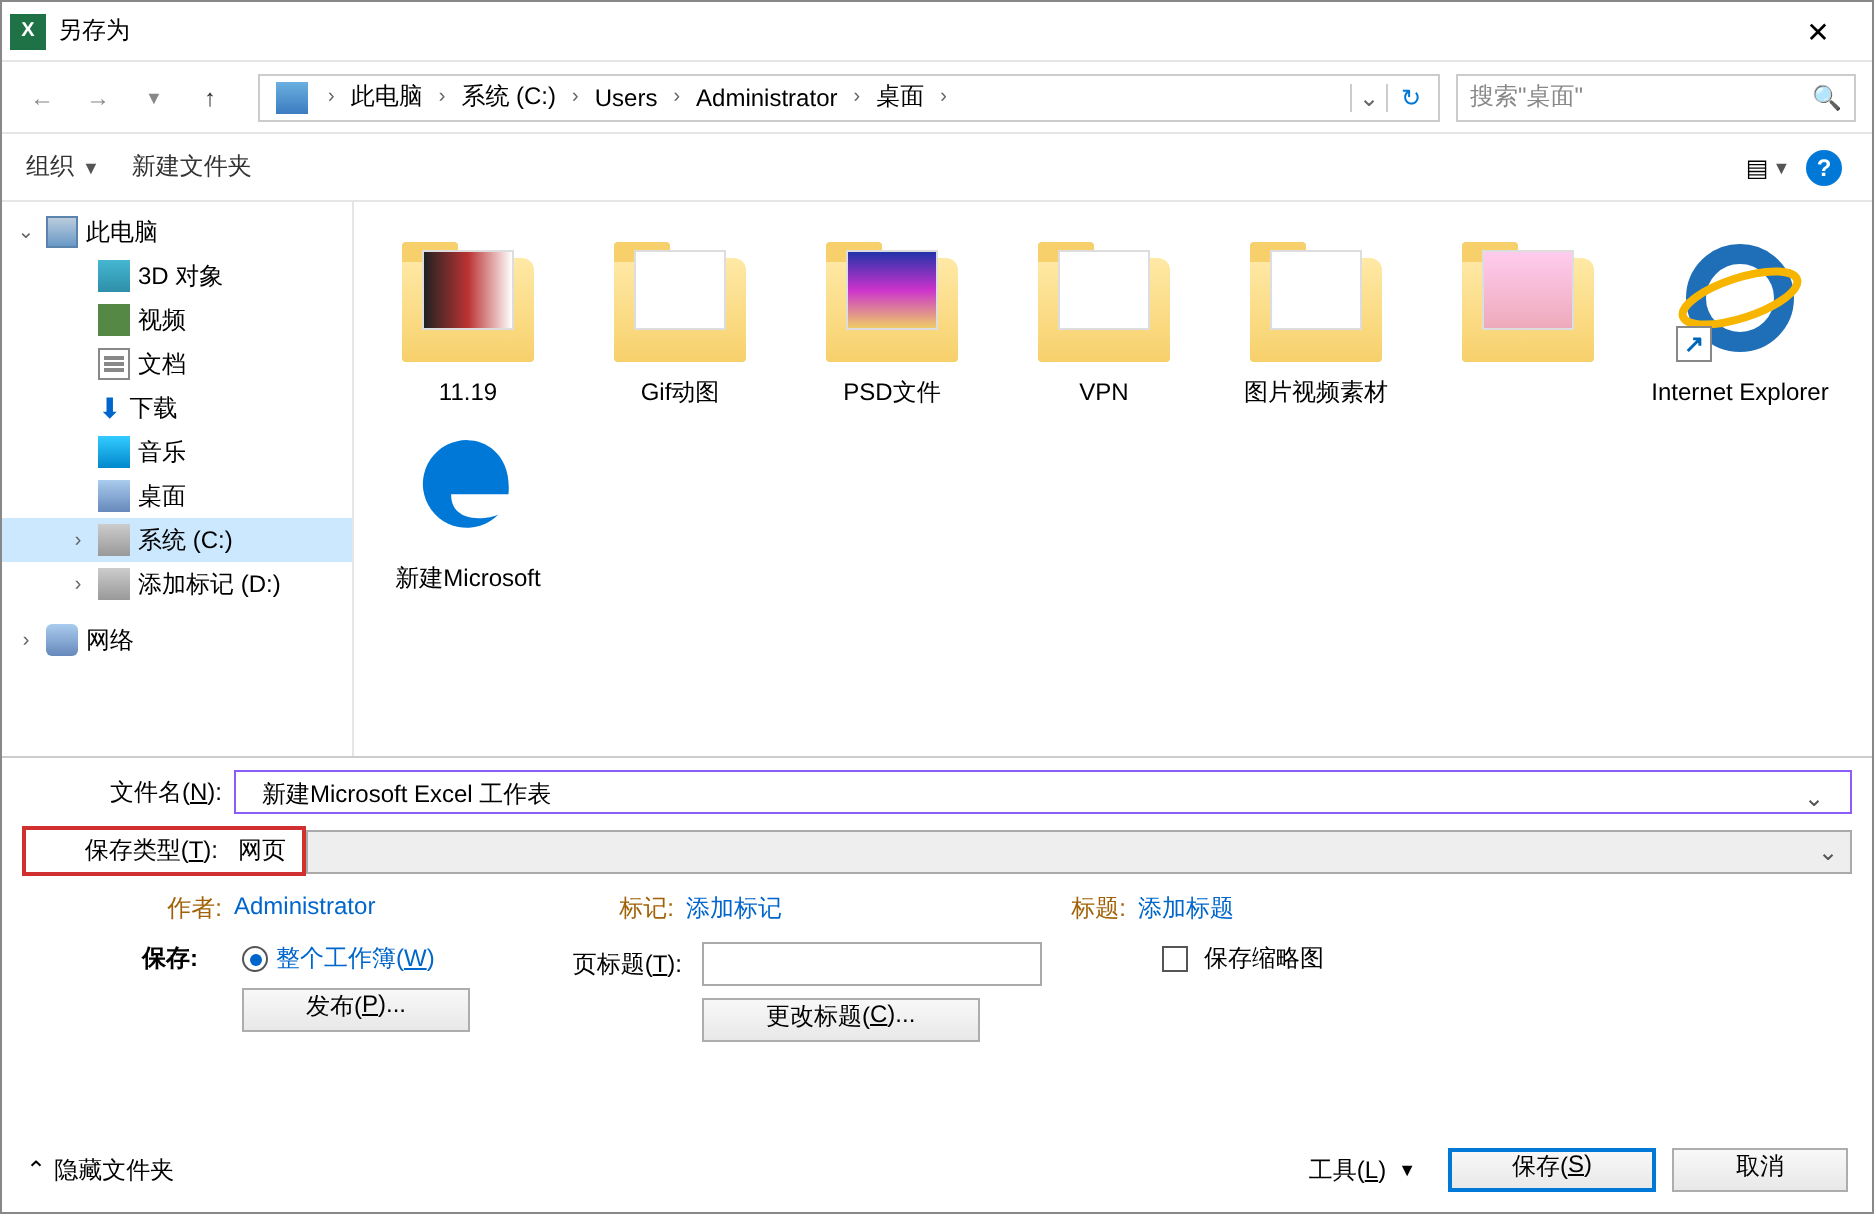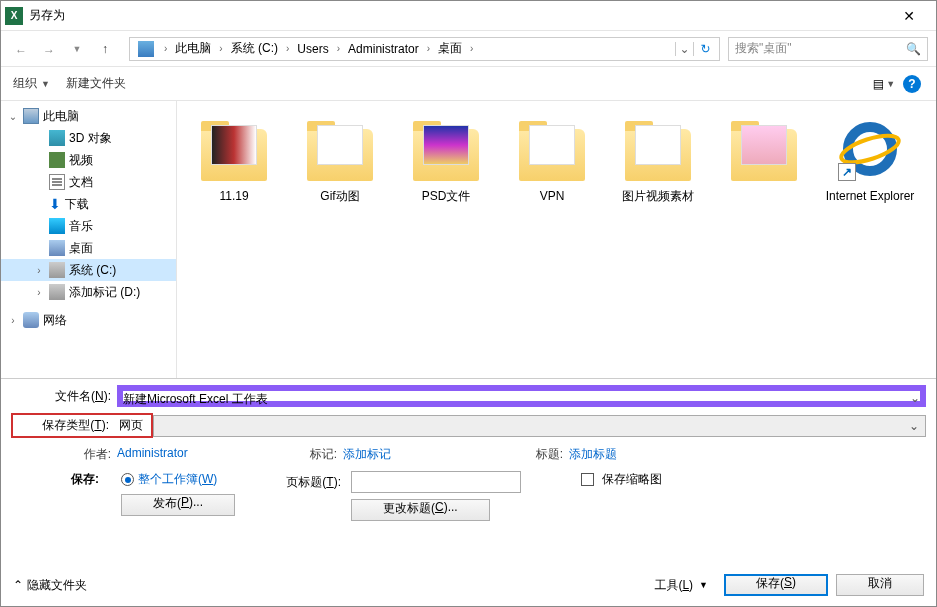--- a/index.html
+++ b/index.html
@@ -50,29 +50,29 @@
 .folder-ic::before{content:"";position:absolute;top:-8px;left:0;width:28px;height:10px;background:#f7d06b;border-radius:2px 2px 0 0;}
 .folder-ic .inner{position:absolute;top:-4px;left:10px;width:46px;height:40px;background:#fff;border:1px solid #ddd;}
 .edge-ic svg{width:54px;height:54px;}
 .ie-shell{position:relative;width:72px;height:72px;display:flex;align-items:center;justify-content:center;}
 .ie-shell svg{width:64px;height:64px;}
 .shortcut-arrow{position:absolute;left:4px;bottom:4px;width:18px;height:18px;background:#fff;border:1px solid #888;display:flex;align-items:center;justify-content:center;color:#0067b8;font-weight:bold;font-size:12px;}
 .bottom{padding:6px 10px 0 10px;}
 .field-row{display:flex;align-items:center;margin-bottom:6px;}
 .field-row .lbl{width:106px;text-align:right;padding-right:6px;}
 .field-row .lbl u{text-decoration:underline;}
-.fnamebox{flex:1;height:22px;border:6px solid #8b5cf6;padding:0 0;display:flex;align-items:flex-start;}
+.fnamebox{flex:1;height:22px;border:1px solid #8b5cf6;padding:0 13px;display:flex;align-items:flex-end;}
 .fnamebox .dd{margin-left:auto;color:#555;}
 .typerow{display:flex;align-items:center;margin-bottom:8px;}
 .redbox{border:2px solid #d03030;padding:2px 4px 2px 2px;display:flex;align-items:center;margin-right:0;}
 .redbox .lbl{width:100px;text-align:right;padding-right:6px;}
 .typebox{flex:1;height:22px;border:1px solid #aaa;background:#eee;padding:0 6px;display:flex;align-items:center;}
 .typebox .dd{margin-left:auto;color:#555;}
 .meta-row{display:flex;padding-left:50px;margin-bottom:8px;}
-.meta-row .mlbl{width:56px;text-align:right;padding-right:6px;color:#404040;}
+.meta-row .mlbl{width:56px;text-align:right;padding-right:6px;color:#a16207;}
 .meta-row .mval{color:#0066cc;width:170px;}
 .save-row{display:flex;padding-left:60px;align-items:flex-start;}
 .save-row .col1{width:210px;}
 .save-row .col2{width:240px;}
 .save-row .col3{width:200px;}
 .radio-line{display:flex;align-items:center;margin-bottom:6px;gap:4px;}
 .radio{width:13px;height:13px;border:1px solid #555;border-radius:50%;display:flex;align-items:center;justify-content:center;}
 .radio.on::after{content:"";width:6px;height:6px;background:#0066cc;border-radius:50%;}
 .link{color:#0066cc;}
 .link u{text-decoration:underline;}
@@ -246,20 +246,28 @@
           <div class="ie-shell">
             <svg viewBox="0 0 64 64">
               <circle cx="32" cy="32" r="22" fill="none" stroke="#1e6fb8" stroke-width="10"></circle>
               <ellipse cx="32" cy="32" rx="30" ry="10" fill="none" stroke="#f7b500" stroke-width="4" transform="rotate(-18 32 32)"></ellipse>
             </svg>
             <div class="shortcut-arrow">↗</div>
           </div>
         </div>
         <div class="label">Internet Explorer</div>
       </div>
+    <div class="file">
+        <div class="thumb edge-ic">
+          <svg viewBox="0 0 64 64">
+            <path d="M32 6a26 26 0 1 0 18 44c-6 3-28 6-28-12h34c2-24-14-32-24-32z" fill="#0078d7"></path>
+          </svg>
+        </div>
+        <div class="label">新建Microsoft</div>
+      </div>
   </div>
 </div>
 
 <div class="bottom">
   <div class="field-row">
     <div class="lbl"><span>文件名(<u>N</u>):</span></div>
     <div class="fnamebox">
         <span>新建Microsoft Excel 工作表</span>
         <span class="dd">⌄</span>
       </div>

